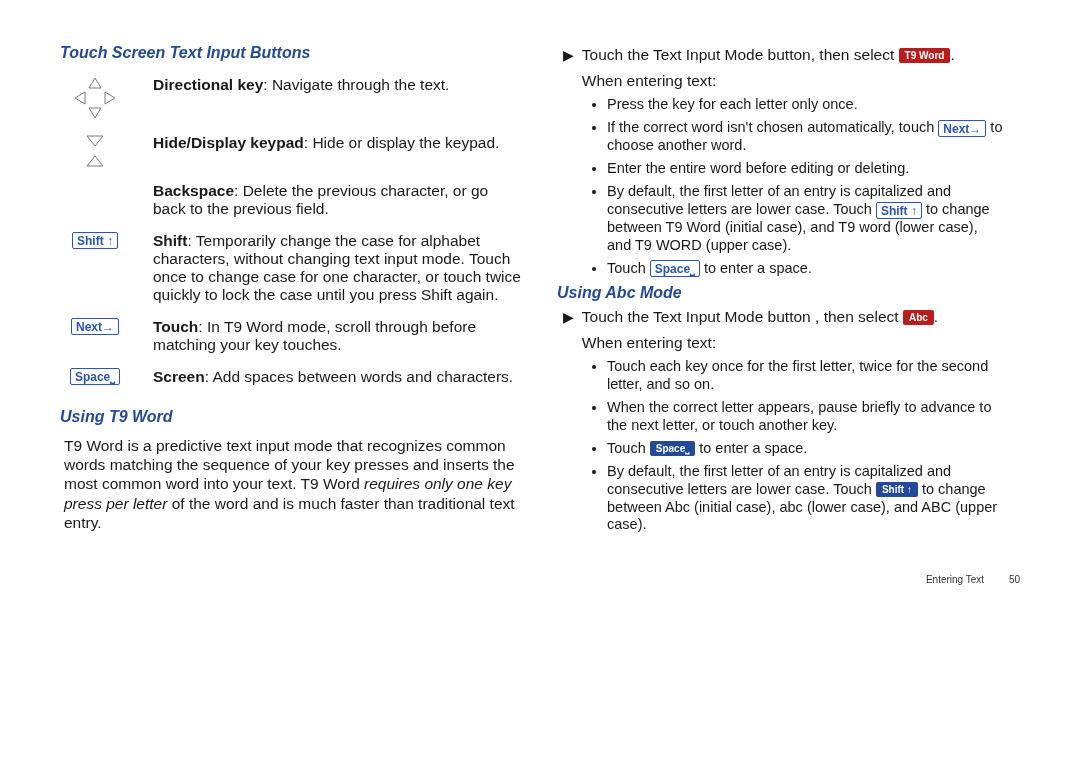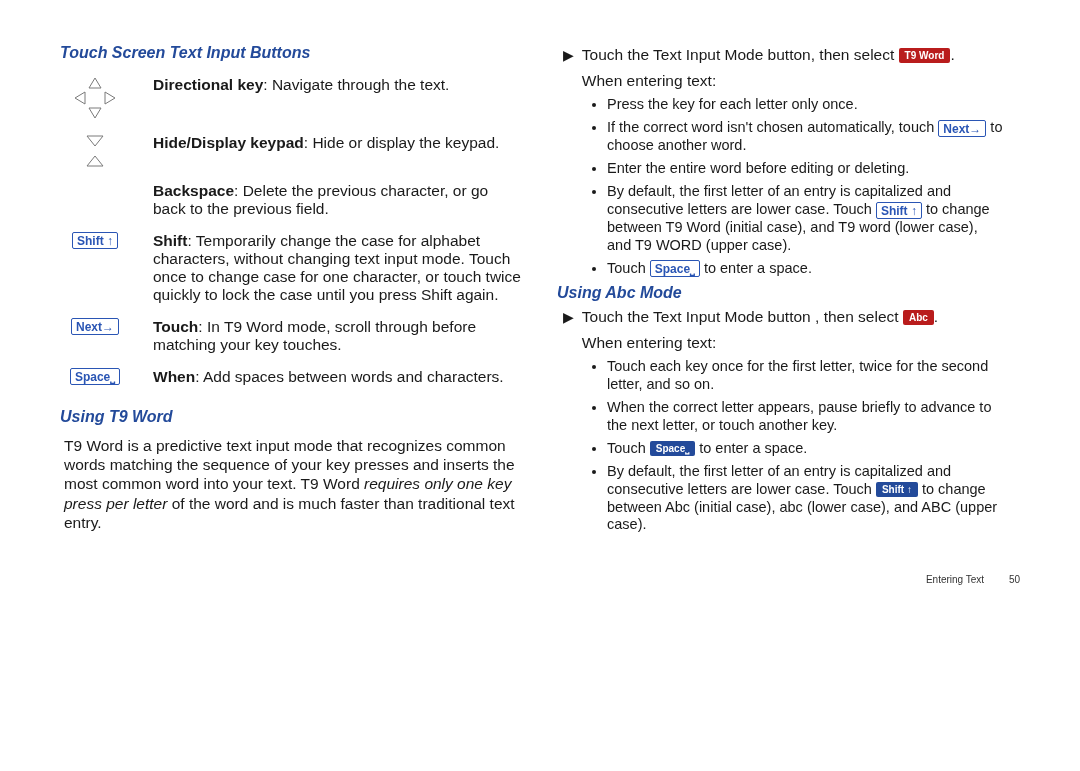--- a/index.html
+++ b/index.html
@@ -137,21 +137,21 @@
       <div class="desc">
         <span class="b">Touch</span><span>: In T9 Word mode, scroll through before matching your key touches.</span>
       </div>
     </div>
 
     <div class="icon-row">
       <div class="icon-slot">
         <span class="key-btn">Space⎵</span>
       </div>
       <div class="desc">
-        <span class="b">When</span><span>: Add spaces between words and characters.</span>
+        <span class="b">Screen</span><span>: Add spaces between words and characters.</span>
       </div>
     </div>
 
     <div class="hdr" style="margin-top:22px;">Using T9 Word</div>
     <div class="para intro">
       <span>T9 Word is a predictive text input mode that recognizes common words matching the sequence of your key presses and inserts the most common word into your text.  T9 Word </span><em>requires only one key press per letter</em><span> of the word and is much faster than traditional text entry.</span>
     </div>
   </div>
 
   <div class="col">

